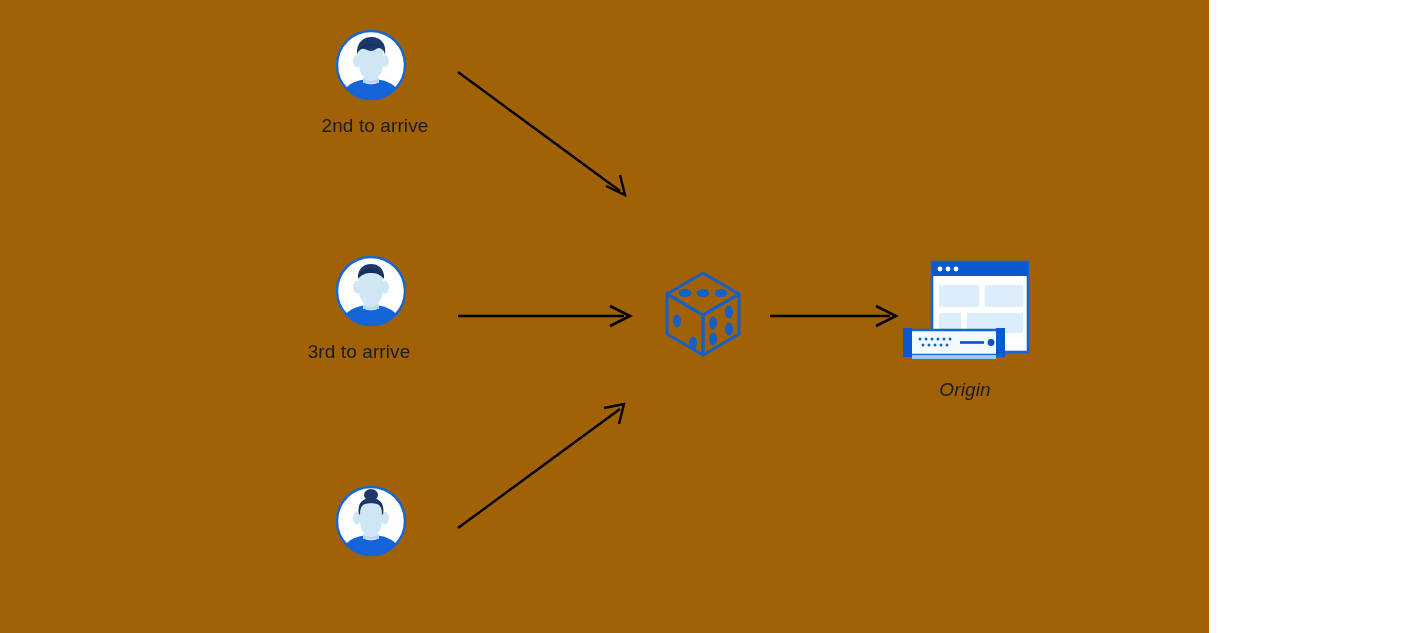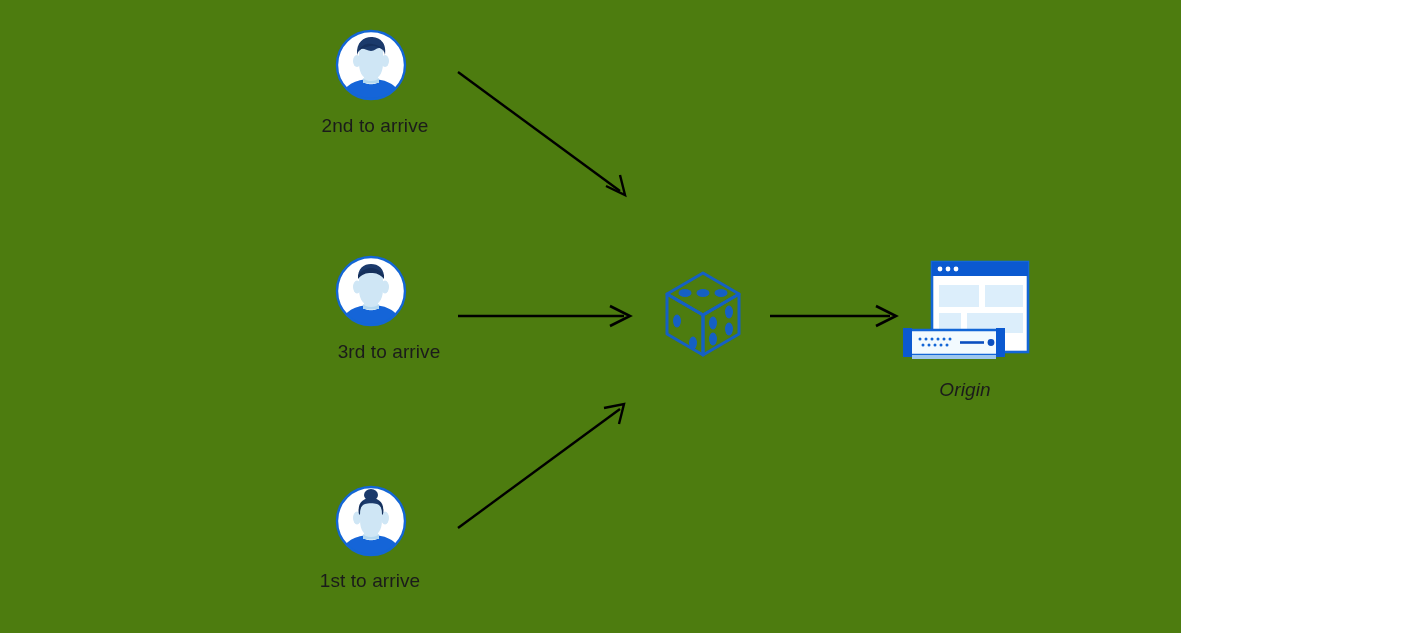--- a/index.html
+++ b/index.html
@@ -8,22 +8,23 @@
     background: #ffffff;
   }
   body {
     font-family: "Liberation Sans", sans-serif;
     -webkit-font-smoothing: antialiased;
   }
   #canvas {
     position: relative;
     width: 1181px;
     height: 633px;
-    background: #4d7c0f;
+    background: #a16207;
     overflow: hidden;
+    padding-left: 28px;
   }
   .node-label {
     position: absolute;
     width: 260px;
     text-align: center;
     font-size: 19px;
     color: #1b1b1b;
     font-family: "Liberation Sans", sans-serif;
     letter-spacing: 0.1px;
     white-space: nowrap;
@@ -113,21 +114,21 @@
         <ellipse cx="51" cy="33" rx="4" ry="6.5" fill="#cfe6f5"></ellipse>
         <path d="M25 24 C25 14 49 14 49 24 L49 35 C49 47 43 52 37 52 C31 52 25 47 25 35 Z" fill="#cfe6f5"></path>
 
         <path d="M24 26 C23 14 30 10 37 10 C44 10 51 14 50 26 L50 21 C46 19 42 18 37 18
                  C32 18 28 19 24 21 Z" fill="#1b3a6b"></path>
         <path d="M24 21 C28 16 33 14 37 14 C41 14 46 16 50 21 L50 25 C46 20 42 19 37 19 C32 19 28 20 24 25 Z" fill="#15305c"></path>
       </g>
       <circle cx="37" cy="37" r="34" fill="none" stroke="#1366d6" stroke-width="2.4"></circle>
     </svg>
   </div>
-  <div class="node-label" style="left:259px; top:341px;">3rd to arrive</div>
+  <div class="node-label" style="left:229px; top:341px;">3rd to arrive</div>
 
   <div class="avatar-wrap" style="left:334px; top:484px;">
     <svg width="74" height="74" viewBox="0 0 74 74" xmlns="http://www.w3.org/2000/svg">
       <defs>
         <clipPath id="clipC">
             <circle cx="37" cy="37" r="34"></circle>
           </clipPath>
       </defs>
       <circle cx="37" cy="37" r="34" fill="#ffffff"></circle>
       <g clip-path="url(#clipC)">
@@ -140,21 +141,20 @@
 
         <ellipse cx="37" cy="11" rx="7" ry="6" fill="#1b3a6b"></ellipse>
         <path d="M25 30 C23 18 30 14 37 14 C44 14 51 18 49 30 C48 24 46 21 43 20
                  C40 19 34 19 31 20 C28 21 26 24 25 30 Z" fill="#1b3a6b"></path>
         <path d="M25 30 C24 22 27 18 31 17 C27 20 26 25 26 31 Z" fill="#15305c"></path>
         <path d="M49 30 C50 22 47 18 43 17 C47 20 48 25 48 31 Z" fill="#15305c"></path>
       </g>
       <circle cx="37" cy="37" r="34" fill="none" stroke="#1366d6" stroke-width="2.4"></circle>
     </svg>
   </div>
-  <div class="node-label" style="left:240px; top:570px;">1st to arrive</div>
 
   <div class="dice-wrap" style="left:660px; top:268px;">
     <svg width="86" height="92" viewBox="0 0 86 92" xmlns="http://www.w3.org/2000/svg">
       <g fill="none" stroke="#1560c4" stroke-width="3" stroke-linejoin="round" stroke-linecap="round">
 
         <path d="M43 5 L79 26 L43 47 L7 26 Z"></path>
 
         <path d="M7 26 L43 47 L43 87 L7 66 Z"></path>
 
         <path d="M79 26 L79 66 L43 87 L43 47 Z"></path>

